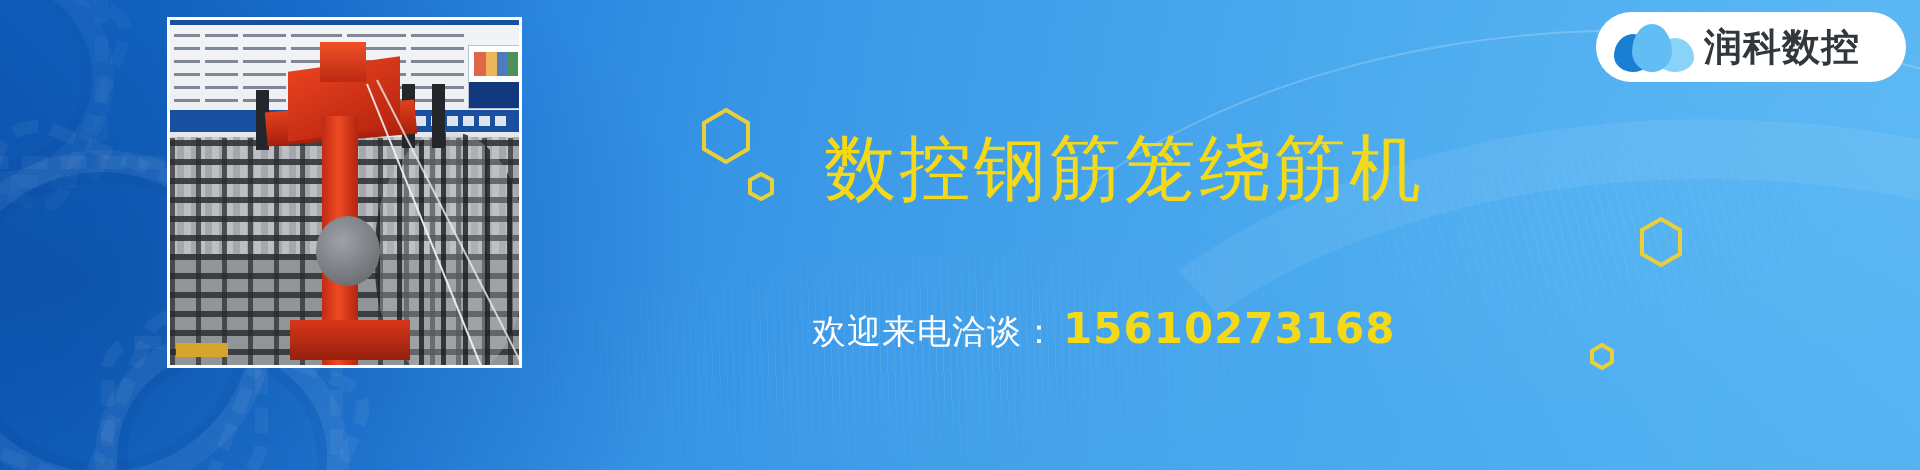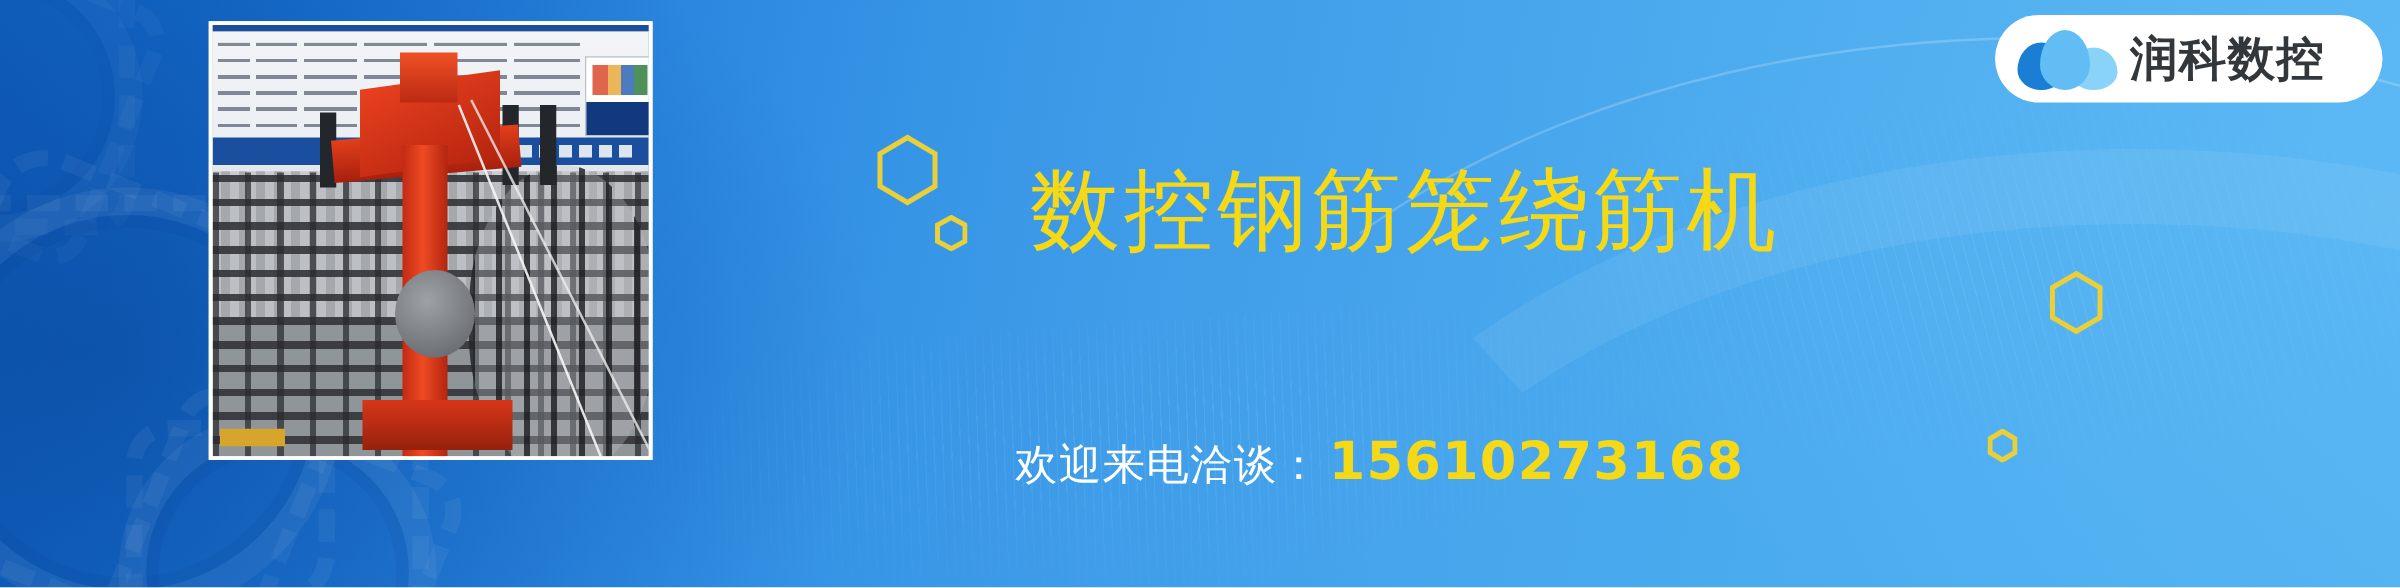--- a/index.html
+++ b/index.html
@@ -274,21 +274,20 @@
     line-height: 1;
     margin-left: 16px;
   }
   #subline {
     position: absolute;
     left: 812px;
     top: 308px;
     white-space: nowrap;
     line-height: 1;
     font-family: "DejaVu Sans", "Liberation Sans", sans-serif;
-    margin-top: 40px;
   }
   #subline .lead {
     font-size: 34px;
     color: #ffffff;
     letter-spacing: 1px;
   }
   #subline .phone {
     font-size: 42px;
     font-weight: bold;
     color: #f5d916;

